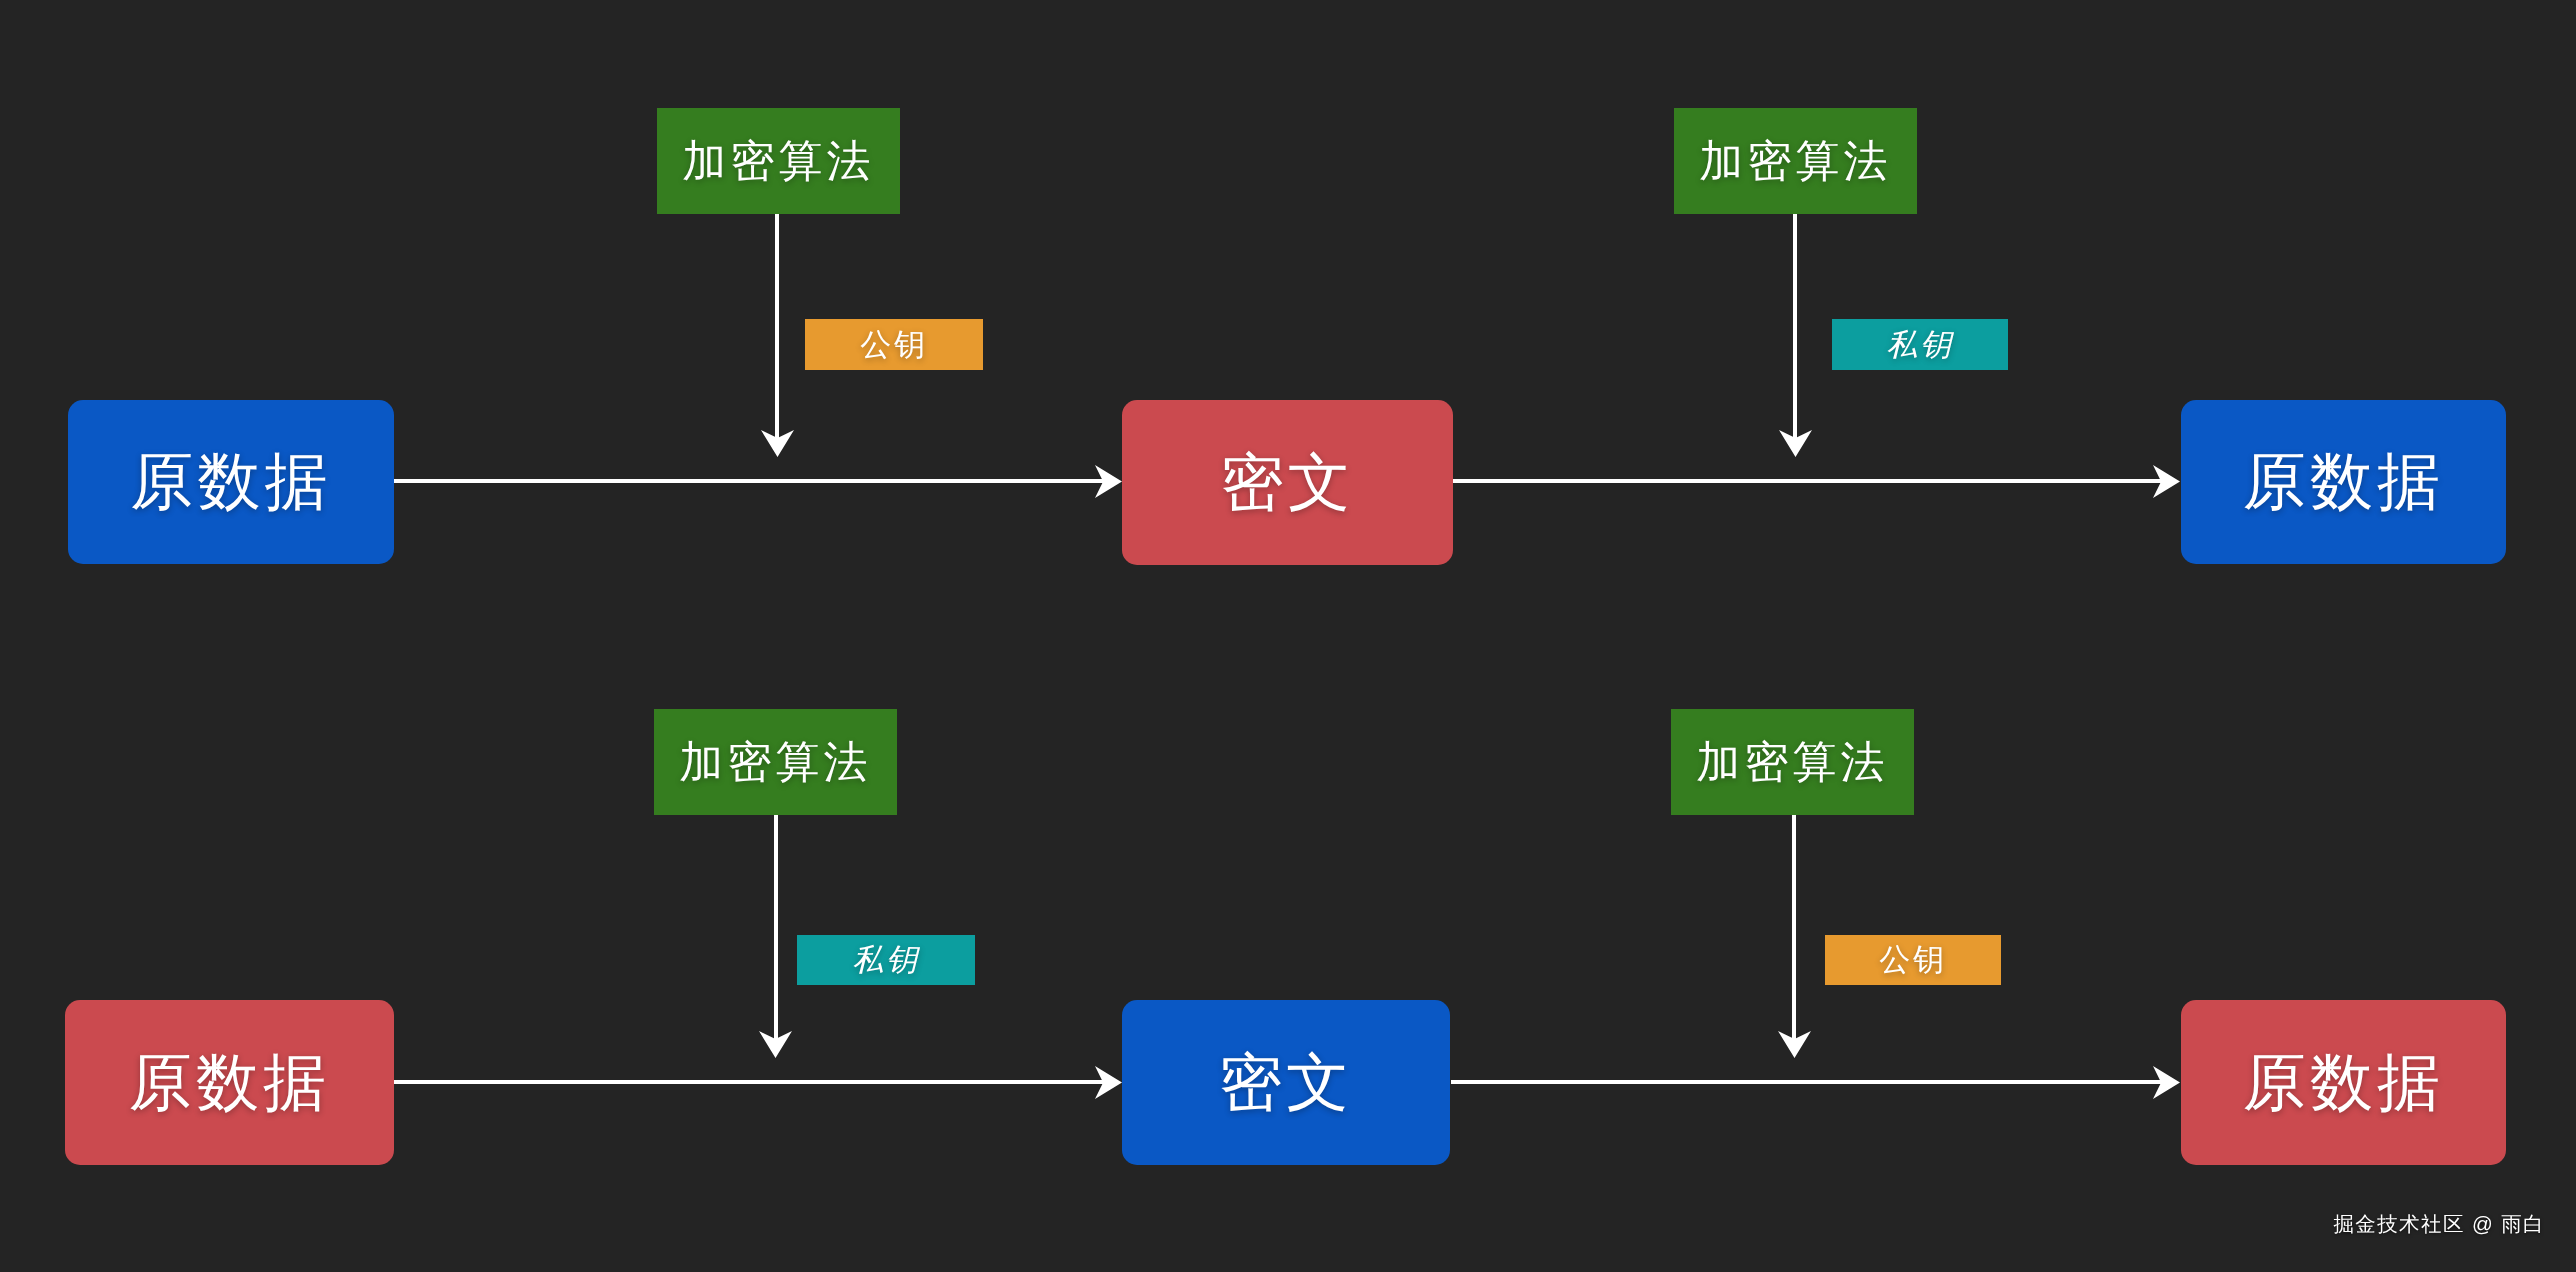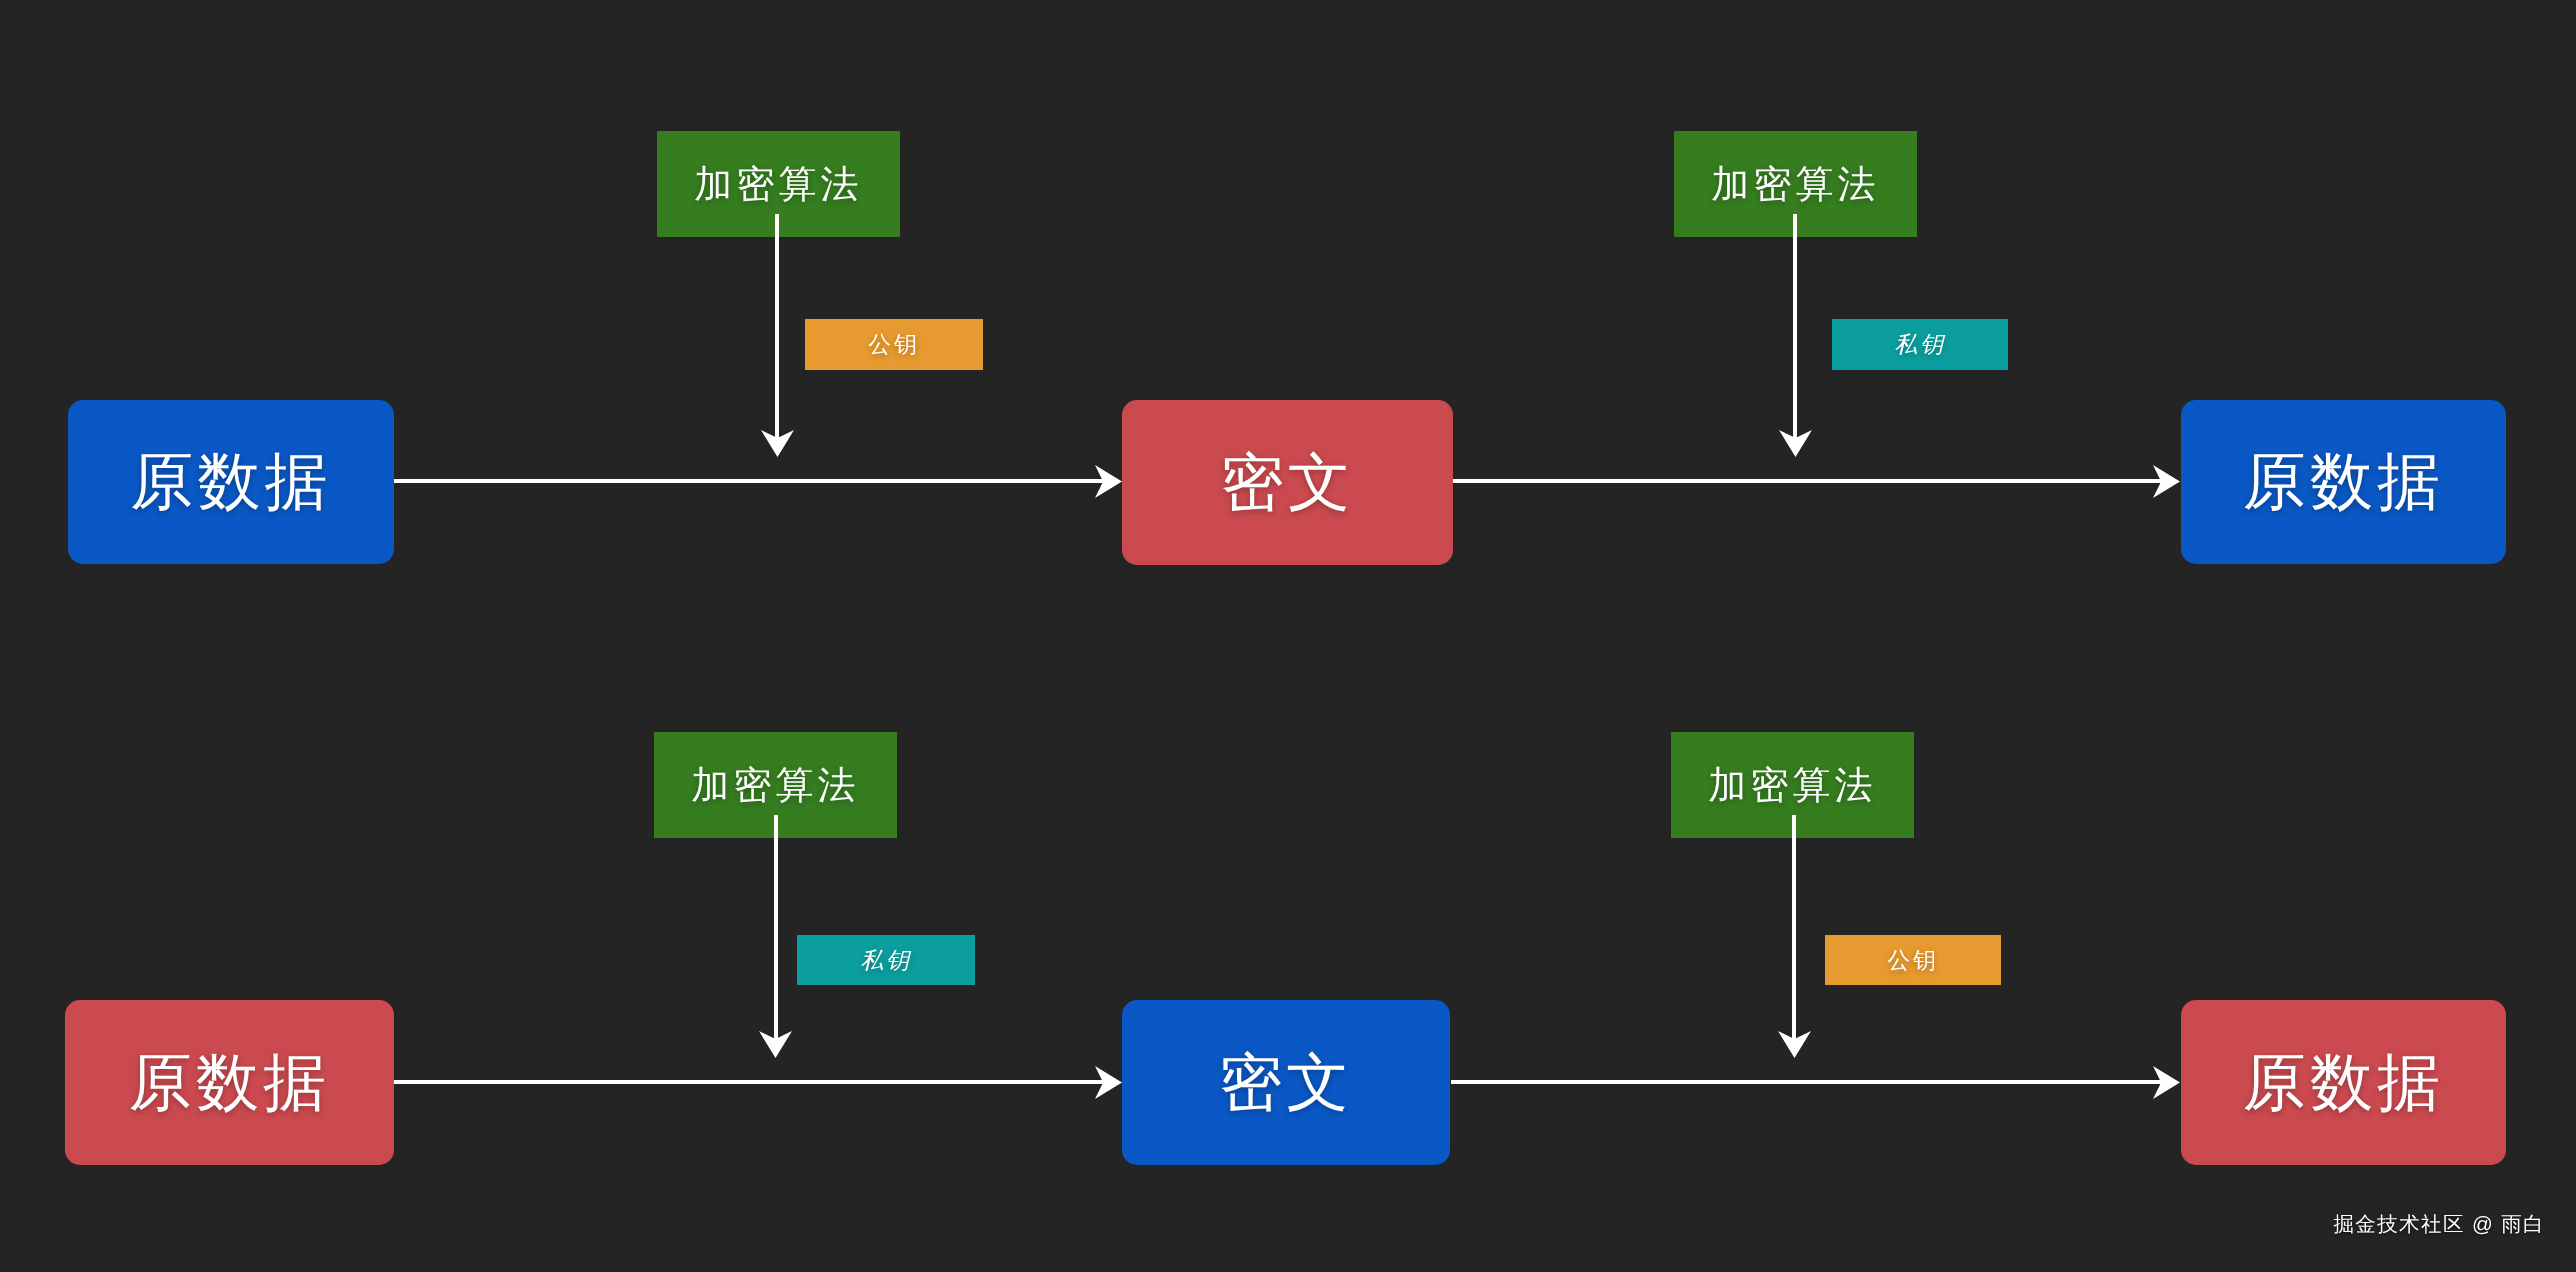--- a/index.html
+++ b/index.html
@@ -21,22 +21,22 @@
   }
   .box{
     position:absolute;
     display:flex;align-items:center;justify-content:center;
     color:#fff;
     letter-spacing:4.1px;
     text-shadow:0 2px 6.8px rgba(0,0,0,.30);
     white-space:nowrap;
   }
   .box-main{font-size:63px;border-radius:15px;}
-  .box-algo{font-size:38px;margin-top:23px;}
-  .box-key{font-size:23px;letter-spacing:2.7px;}
+  .box-algo{font-size:44px;}
+  .box-key{font-size:31px;letter-spacing:2.7px;}
   [data-color="blue"]{background:var(--blue,#0a58c5);}
   [data-color="red"]{background:var(--red,#cb4a4f);}
   [data-color="green"]{background:var(--green,#357d1f);}
   [data-color="orange"]{background:var(--orange,#e79a2f);}
   [data-color="teal"]{background:var(--teal,#0c9e9f);font-style:italic;}
   .hline{position:absolute;height:4.1px;background:var(--line,#fff);}
   .vline{position:absolute;width:4.1px;background:var(--line,#fff);}
   .ah-right{
     position:absolute;width:27px;height:33px;background:var(--line,#fff);
     clip-path:polygon(0 0,100% 50%,0 100%,30% 50%);

